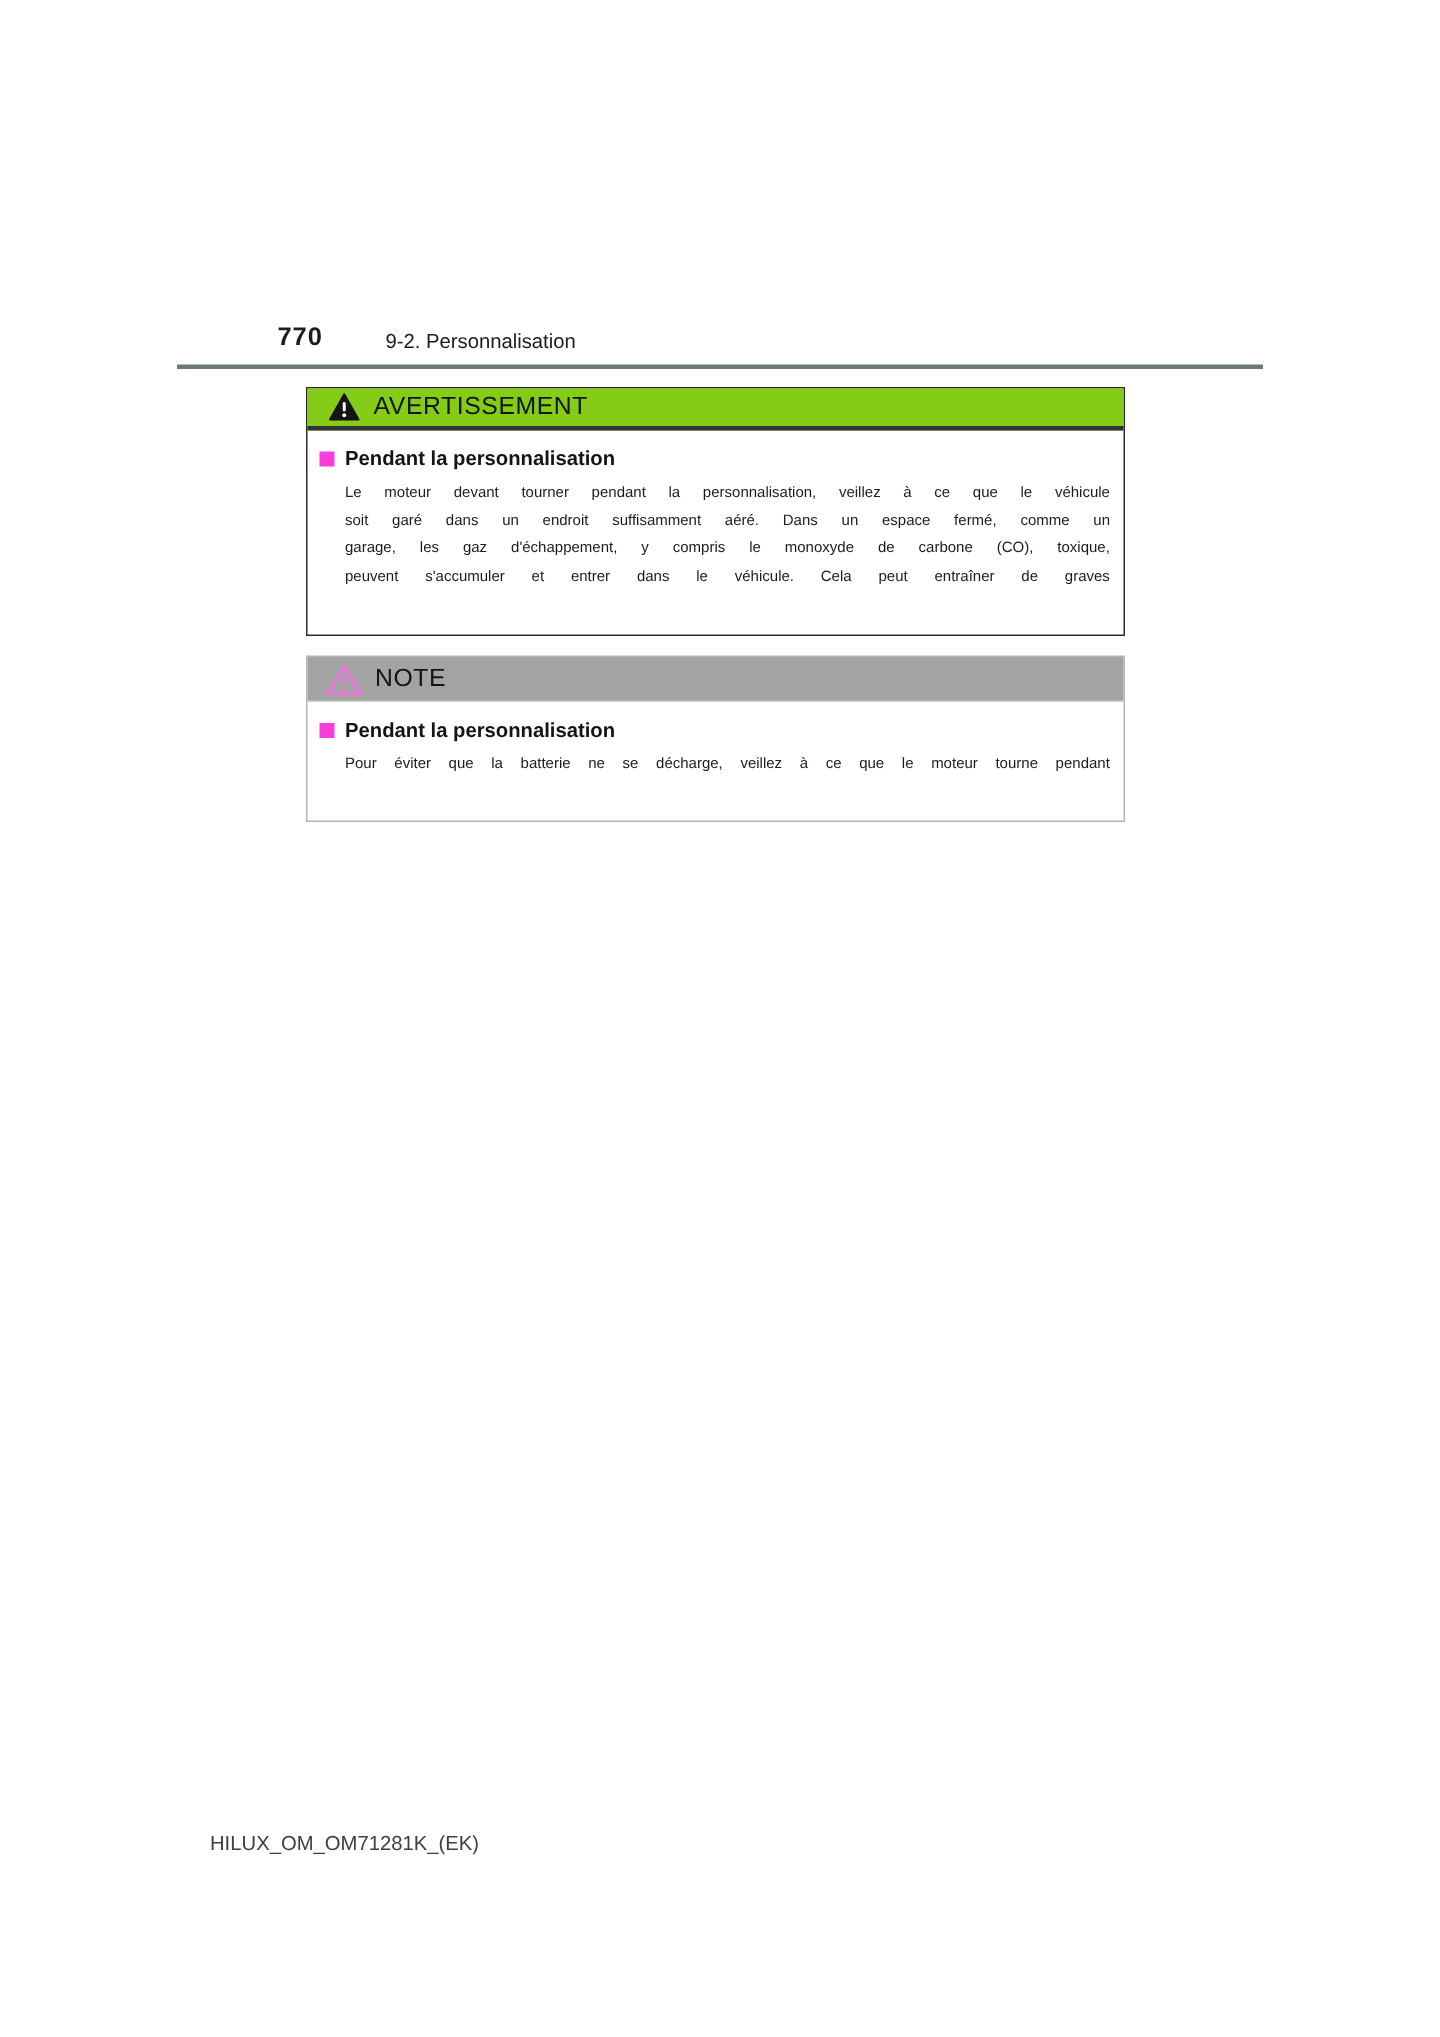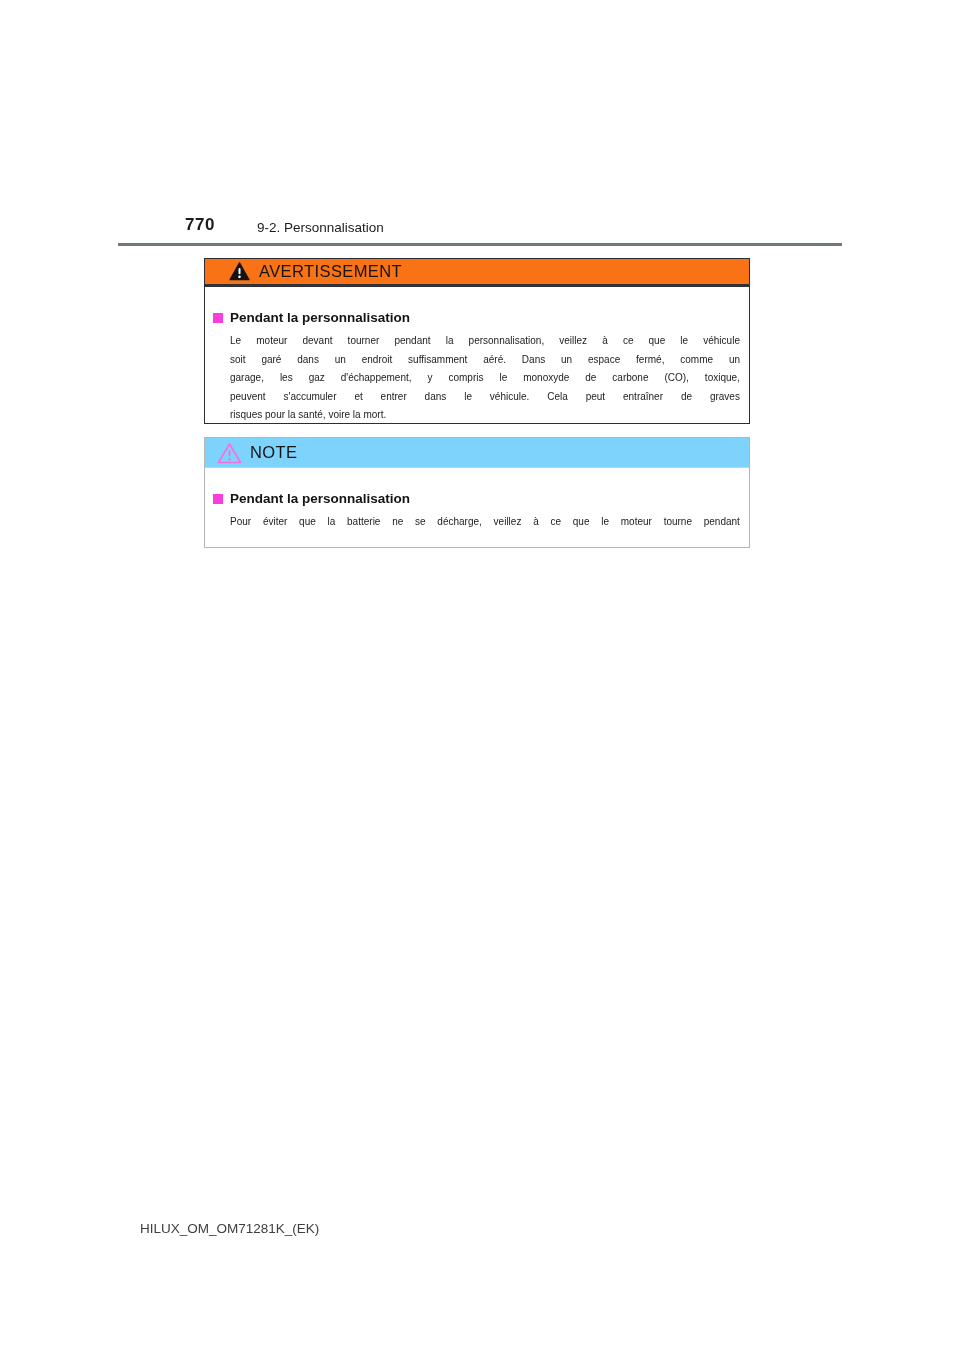--- a/index.html
+++ b/index.html
@@ -30,28 +30,28 @@
   
   .warning-box {
     position: absolute; left: 204px; top: 258px;
     width: 546px; height: 166px;
     border: 1.5px solid #2d2d31;
     box-sizing: border-box;
     background: #ffffff;
   }
   .warning-banner {
     height: 25px;
-    background: #f97316;
+    background: #84cc16;
     border-bottom: 3px solid #313138;
     display: flex; align-items: center;
-    padding-left: 24px; gap: 9px;
+    padding-left: 14px; gap: 9px;
   }
   .banner-label { font-size: 16.5px; letter-spacing: 0.4px; color: #141414; }
 
-  .box-content { padding: 11px 16px 0 8px; margin-top: 12px; }
+  .box-content { padding: 11px 16px 0 8px; }
   .box-heading {
     display: flex; align-items: center; gap: 7px;
     font-weight: bold; font-size: 13.5px; color: #141414;
   }
   .bullet {
     width: 10px; height: 10px; background: #f93edd; flex: none;
   }
   .box-body {
     margin: 7px 0 0 17px; width: 510px;
     font-size: 10px; line-height: 18.6px; color: #1c1c1c;
@@ -65,21 +65,21 @@
     width: 546px; height: 111px;
     border: 1px solid #b5b5b5;
     box-sizing: border-box;
     background: #ffffff;
   }
   .note-header {
     height: 29px;
     border-bottom: 1px solid #cfcfcf;
     display: flex; align-items: center;
     padding-left: 12px; gap: 8px;
-    background: #7dd3fc;
+    background: #a3a3a3;
   }
 
   .icon { display: inline-flex; flex: none; }
 
   
   .footer-code {
     position: absolute; left: 140px; top: 1221px;
     font-size: 13.5px; color: #404040;
   }
   .watermark {
@@ -164,21 +164,20 @@
             <span>entrer</span>
             <span>dans</span>
             <span>le</span>
             <span>véhicule.</span>
             <span>Cela</span>
             <span>peut</span>
             <span>entraîner</span>
             <span>de</span>
             <span>graves</span>
           </div>
-        <div class="plainline">risques pour la santé, voire la mort.</div>
       </div>
     </div>
   </div>
 
   <div class="note-box">
     <div class="note-header">
       <span class="icon">
         <svg width="25" height="22" viewBox="0 0 25 22">
           <path d="M12.5 2 L23.5 20.5 H1.5 Z" fill="none" stroke="#f76ede" stroke-width="1.7" stroke-linejoin="round"></path>
           <rect x="11.55" y="8" width="1.9" height="6.2" rx="0.95" fill="#f76ede"></rect>

